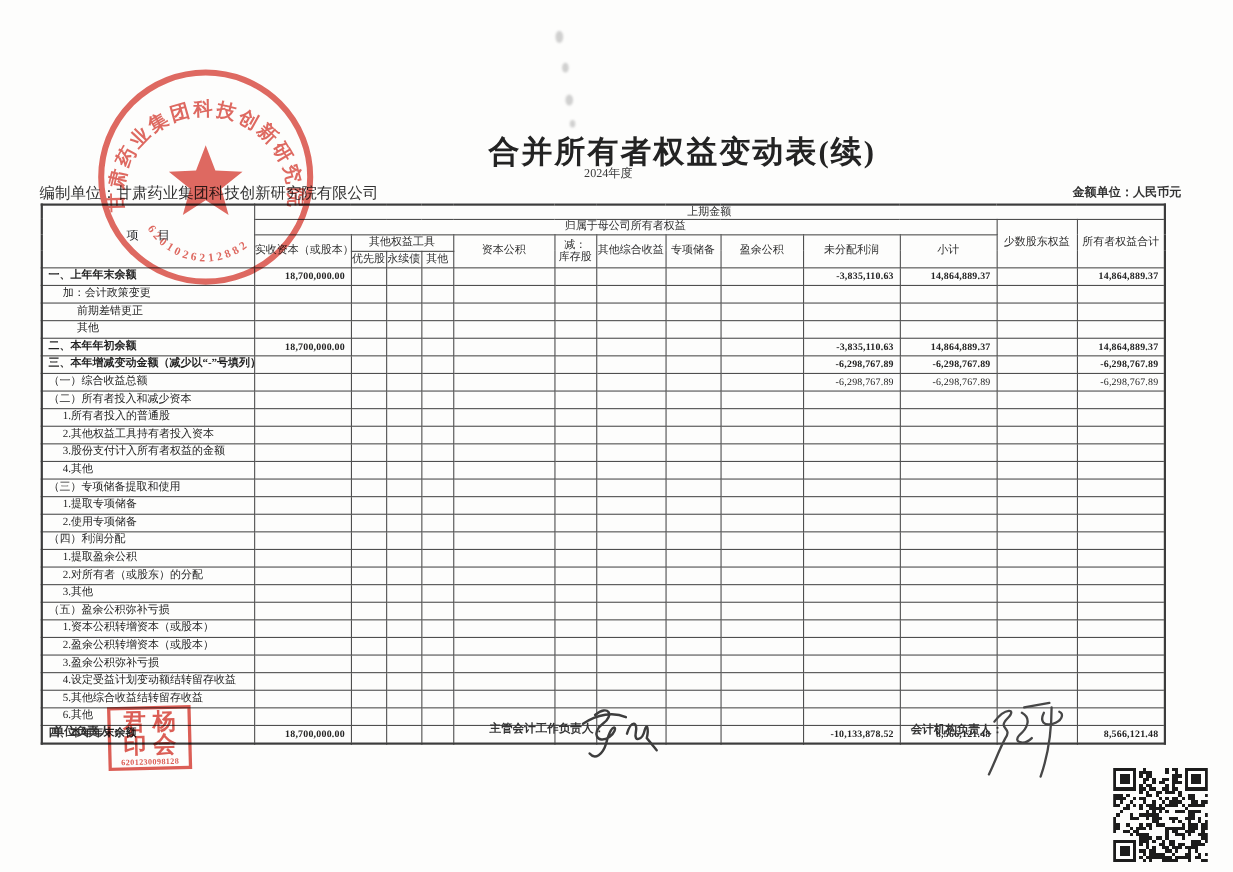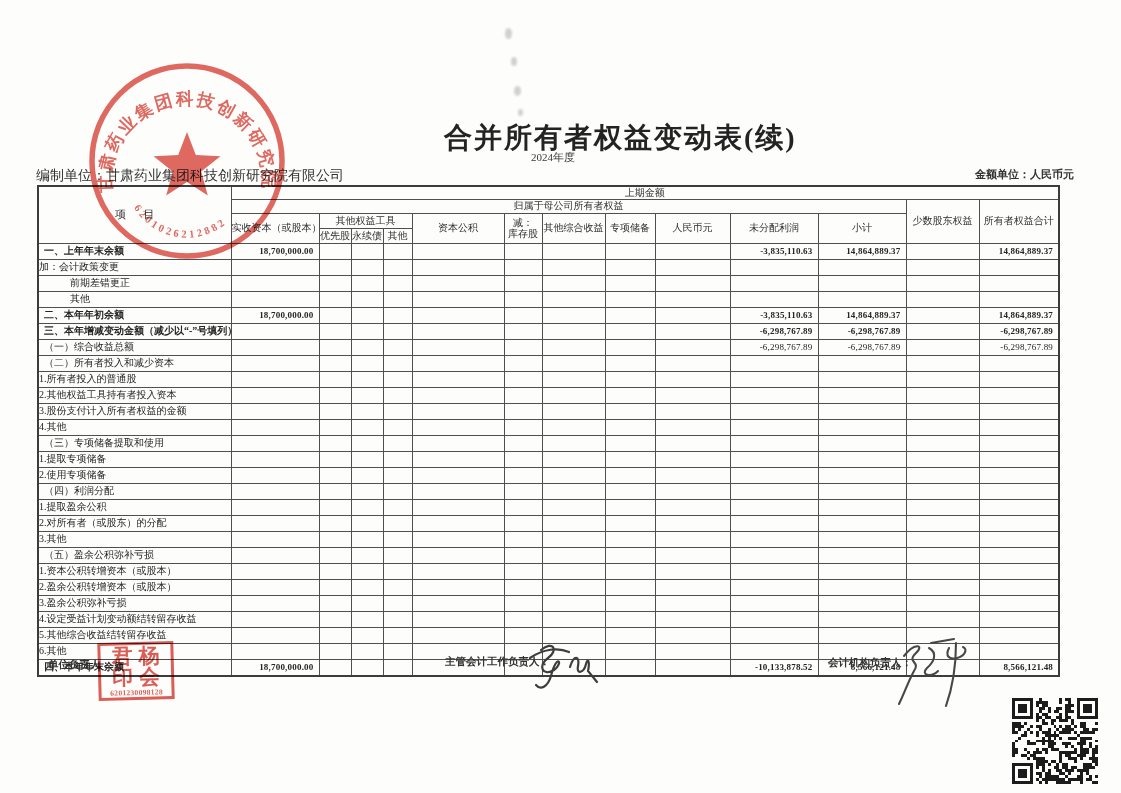--- a/index.html
+++ b/index.html
@@ -24,21 +24,21 @@
   .h-period{height:11px;font-weight:600;}
   .h-parent{height:14px;}
   .h-cols{height:15px;}
   .h-sub{height:15px;}
   .prewrap{white-space:pre-line;}
   .corner span{letter-spacing:1.6em;padding-left:1.6em;font-size:11px;}
   tbody td{height:15px;font-size:9.5px;line-height:14px;color:#242424;}
   tbody td.lbl{text-align:left;font-size:10px;}
   tbody td.num{text-align:right;padding-right:5px;font-size:9px;letter-spacing:0.2px;}
   td.ind0{padding-left:5px;}
-  td.ind1{}
+  td.ind1{padding-left:18px;}
   td.ind2{padding-left:31px;}
   td.b{font-weight:700;}
   
   .sig-label{font-size:10.5px;font-weight:600;color:#333;text-align:right;}
   .unit-head{left:48px;top:658px;}
   .chief-acct{left:445px;top:655px;}
   .acct-dept{left:828px;top:656px;}
   .sig-a{left:523px;top:636px;}
   .sig-b{left:890px;top:636px;}
   
@@ -99,21 +99,21 @@
       <th rowspan="3" class="prewrap">所有者权益合计</th>
     </tr>
     <tr class="h-cols">
       <th rowspan="2">实收资本（或股本）</th>
       <th colspan="3">其他权益工具</th>
       <th rowspan="2">资本公积</th>
       <th rowspan="2" class="prewrap">减：
 库存股</th>
       <th rowspan="2">其他综合收益</th>
       <th rowspan="2">专项储备</th>
-      <th rowspan="2">人民币元</th>
+      <th rowspan="2">盈余公积</th>
       <th rowspan="2">未分配利润</th>
       <th rowspan="2">小计</th>
     </tr>
     <tr class="h-sub">
       <th>优先股</th>
       <th>永续债</th>
       <th>其他</th>
     </tr>
   </thead>
   <tbody>

